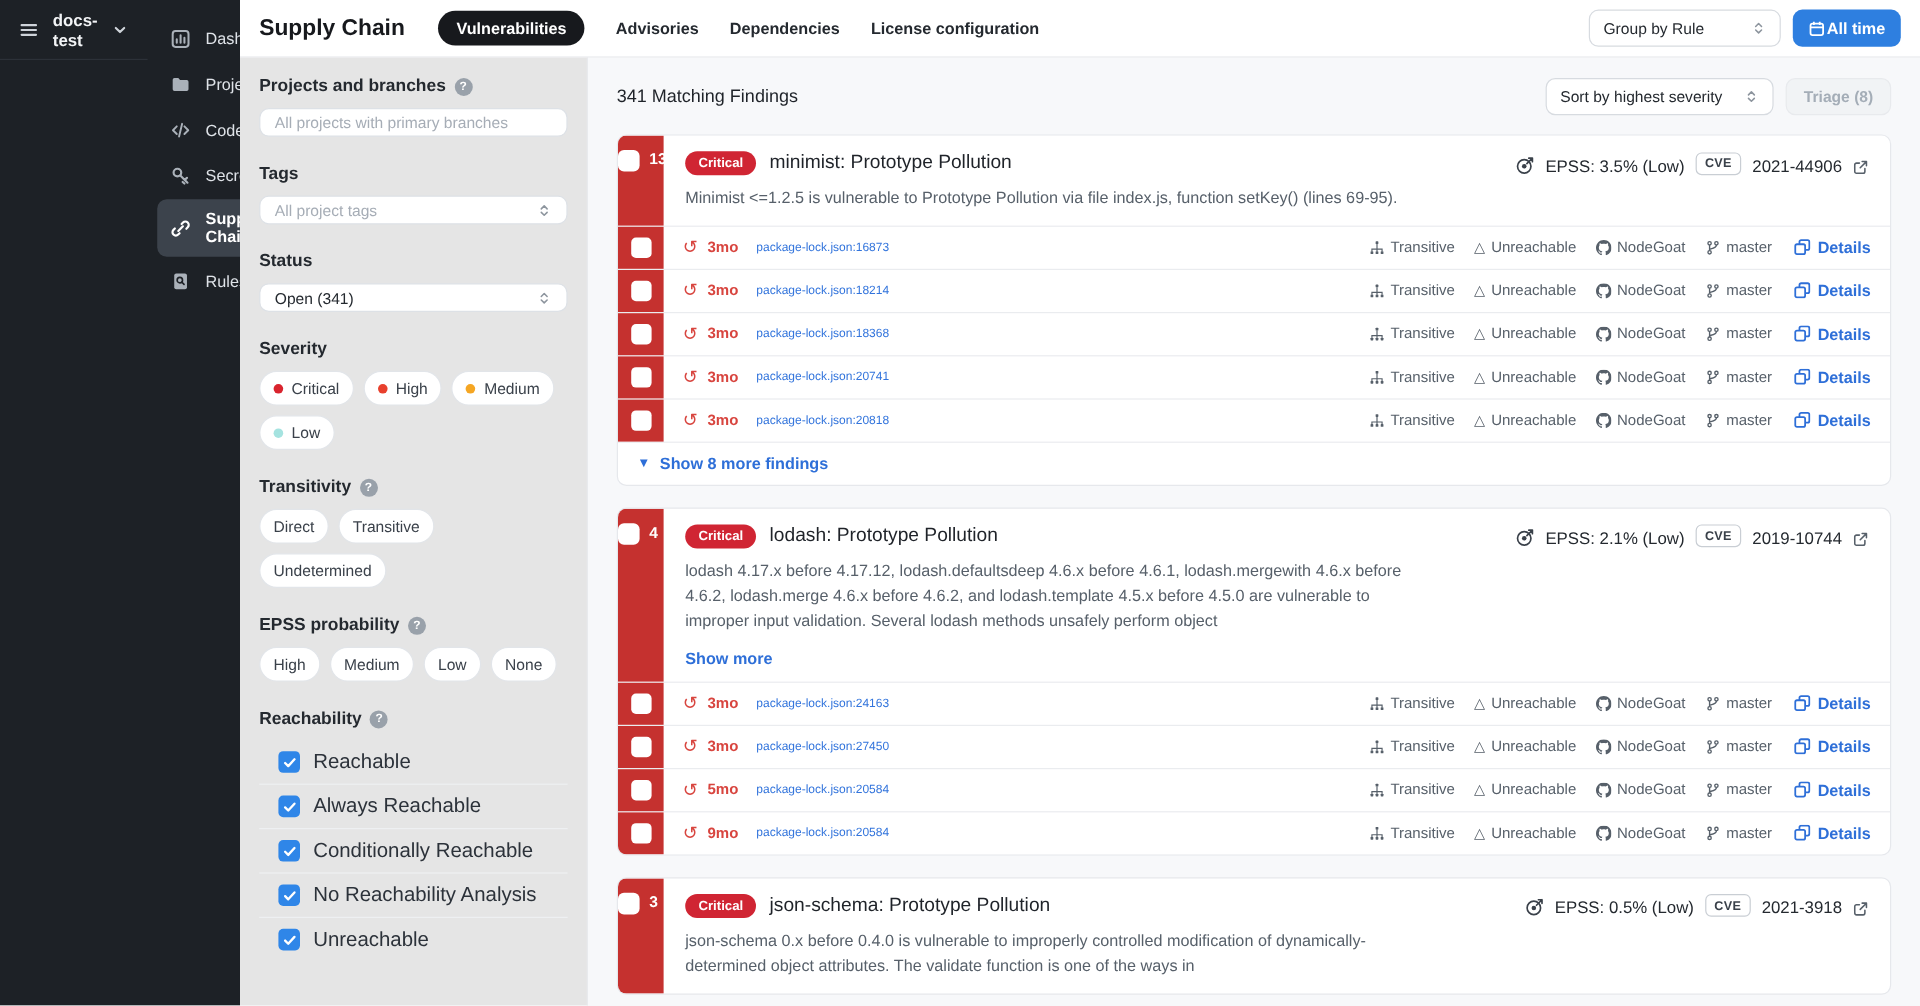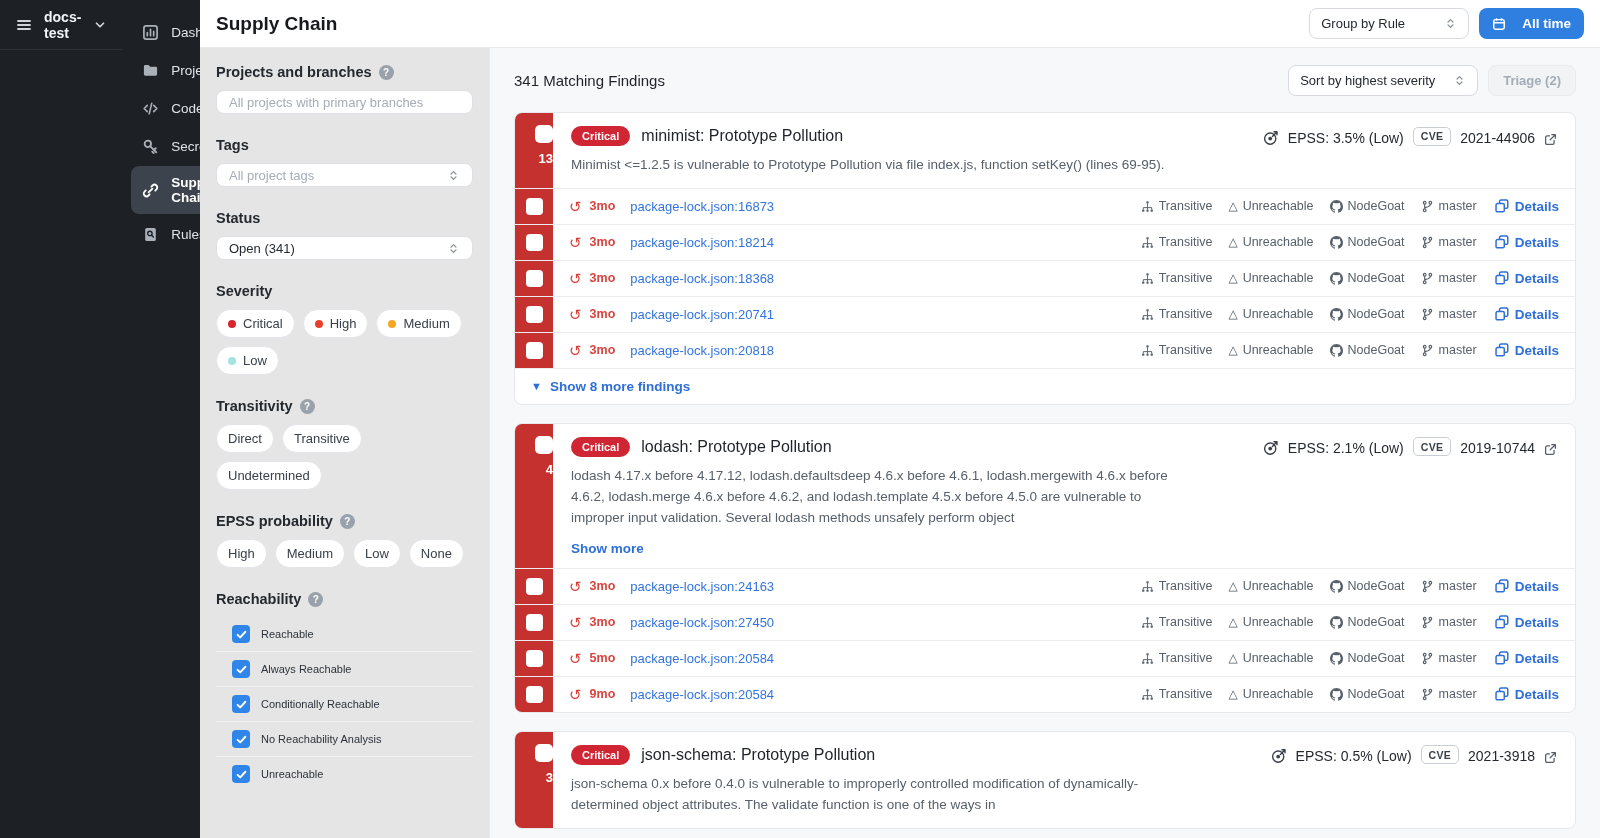--- a/index.html
+++ b/index.html
@@ -29,67 +29,67 @@
   .right{flex:1;display:flex;flex-direction:column;min-width:0}
   .topbar{height:48px;flex:0 0 48px;background:#fff;border-bottom:1px solid #e8eaed;display:flex;align-items:center;padding:0 16px;gap:24px}
   .topbar h1{font-size:19px;margin:0 4px 0 0;font-weight:700;color:#17191d}
   .tabs{display:flex;align-items:center;gap:26px}
   .tab{font-size:13.5px;font-weight:600;color:#24292f;cursor:pointer;white-space:nowrap}
   .tab.pill{background:#17191d;color:#fff;padding:7px 15px;border-radius:18px}
   .topbar-right{margin-left:auto;display:flex;gap:10px;align-items:center}
   .select{display:flex;align-items:center;justify-content:space-between;gap:10px;border:1px solid #d7dbe0;border-radius:8px;background:#fff;font-size:13px;padding:7px 11px;cursor:pointer;color:#24292f;white-space:nowrap}
   .select .ic{color:#8d959e;display:flex}
   .gby{width:160px}
-  .btn-blue{display:flex;align-items:center;gap:16px;background:#2e7fe0;color:#fff;font-weight:700;font-size:13.5px;border-radius:8px;padding:8px 13px;cursor:pointer;white-space:nowrap}
+  .btn-blue{display:flex;align-items:center;gap:1px;background:#2e7fe0;color:#fff;font-weight:700;font-size:13.5px;border-radius:8px;padding:8px 13px;cursor:pointer;white-space:nowrap}
 
   
   .content{flex:1;display:flex;min-height:0}
   .filters{width:290px;flex:0 0 290px;background:#e5e5e5;border-right:1px solid #e8eaed;padding:16px;overflow:hidden}
   .fsec{margin-bottom:23px}
   .flabel{font-size:14.5px;font-weight:700;color:#24292f;display:flex;align-items:center;gap:7px;margin-bottom:10px}
   .qmark{width:15px;height:15px;border-radius:50%;background:#99a1aa;color:#fff;font-size:10px;font-weight:700;display:flex;align-items:center;justify-content:center;flex-shrink:0}
   .finput{border:1px solid #dde1e6;border-radius:8px;height:24px;display:flex;align-items:center;padding:0 12px;font-size:13px;color:#a6adb6;background:#fff;justify-content:space-between;cursor:pointer}
   .finput.value{color:#24292f}
   .finput .ic{color:#8d959e;display:flex}
   .pillrow{display:flex;flex-wrap:wrap;gap:8px}
   .fpill{border:1px solid #e2e5e9;border-radius:16px;padding:6px 11px;font-size:13px;display:flex;gap:7px;align-items:center;background:#fff;cursor:pointer;color:#3a414a}
   .dot{width:8px;height:8px;border-radius:50%;flex-shrink:0}
-  .chk-row{display:flex;align-items:center;gap:11px;padding:8px 16px;border-bottom:1px solid #eef0f2;font-size:11px;color:#2c323a;cursor:pointer}
+  .chk-row{display:flex;align-items:center;gap:11px;padding:8px 16px;border-bottom:1px solid #eef0f2;font-size:17px;color:#2c323a;cursor:pointer}
   .chk-row:last-child{border-bottom:none}
   .checkbox{width:18px;height:18px;border-radius:4px;background:#2f86e8;display:flex;align-items:center;justify-content:center;flex-shrink:0}
 
   
   .findings{flex:1;padding:16px 24px 0;overflow:hidden;min-width:0}
   .fhead{display:flex;align-items:center;margin-bottom:16px;height:32px}
   .fhead h2{font-size:15px;margin:0;font-weight:400;color:#1f2329}
   .fhead-right{margin-left:auto;display:flex;gap:10px;align-items:center}
   .sortsel{width:190px}
   .btn-gray{background:#f1f3f5;border:1px solid #e8eaed;color:#a4adb7;font-size:13px;font-weight:600;border-radius:8px;padding:7px 14px;cursor:pointer}
   .card{background:#fff;border:1px solid #e6e8ec;border-radius:8px;margin-bottom:18px;overflow:hidden}
   .chead{display:flex}
-  .strip{width:38px;flex:0 0 38px;background:#c5312f;display:flex;flex-direction:column;align-items:flex-end;padding-top:12px;gap:8px}
+  .strip{width:38px;flex:0 0 38px;background:#c5312f;display:flex;flex-direction:row;align-items:flex-start;padding-top:12px;gap:8px}
   .wcheck{width:18px;height:18px;background:#fff;border-radius:5px;cursor:pointer;flex-shrink:0}
   .scount{color:#fff;font-weight:700;font-size:13px}
   .chead-body{flex:1;padding:13px 18px 12px;min-width:0}
   .trow{display:flex;align-items:center;gap:11px}
   .sev{background:#d02533;color:#fff;font-size:11px;font-weight:700;padding:4px 11px;border-radius:12px}
   .ctitle{font-size:16px;font-weight:400;color:#1f2329}
   .tmeta{margin-left:auto;display:flex;align-items:flex-end;gap:9px;font-size:14px;color:#24292f}
   .tmeta .ic{color:#3a414a;display:flex}
   .cvebadge{border:1.5px solid #c9ced4;border-radius:5px;font-size:10.5px;font-weight:700;padding:2.5px 7px;color:#3a414a;letter-spacing:.3px}
   .extic{color:#57606a;display:flex;cursor:pointer}
   .cdesc{margin-top:9px;font-size:13.5px;line-height:1.55;color:#57606a;max-width:600px}
   .showmore{color:#2e6fd8;font-weight:700;font-size:13.5px;margin-top:12px;cursor:pointer}
   .frow{display:flex;border-top:1px solid #eaecef;height:36px}
   .rstrip{width:38px;flex:0 0 38px;background:#c5312f;display:flex;align-items:center;justify-content:center}
   .wcheck.sm{width:17px;height:17px;border-radius:4px}
   .frow-body{flex:1;display:flex;align-items:center;padding:0 16px;gap:8px;min-width:0}
   .hist{color:#d8453f;font-size:15px;line-height:1;display:flex}
   .age{color:#d8453f;font-size:12.5px;font-weight:700;margin-right:7px}
-  .flink{color:#3274dc;font-size:13px;cursor:pointer}
+  .flink{color:#3274dc;font-size:10px;cursor:pointer}
   .rmeta{margin-left:auto;display:flex;align-items:center;gap:16px}
   .meta{display:flex;align-items:center;gap:5px;font-size:12.5px;color:#57606a}
   .meta .mic{display:flex;color:#57606a;font-size:12px;line-height:1}
   .details{display:flex;align-items:center;gap:6px;color:#2e6fd8;font-weight:700;font-size:13.5px;cursor:pointer;margin-left:2px}
   .cfoot{border-top:1px solid #eaecef;padding:10px 16px;display:flex;align-items:center;gap:8px;color:#2e6fd8;font-weight:700;font-size:13.5px;cursor:pointer}
   .caret{font-size:11px;line-height:1}
 </style>
 </head>
 <body>
 
@@ -287,20 +287,26 @@
         <span class="ring"></span>
         <span class="ring"></span>
         <span class="ring"></span>
       </div>
     </div>
   </aside>
 
   <div class="right">
     <header class="topbar">
       <h1>Supply Chain</h1>
+      <div class="tabs">
+        <span class="tab pill">Vulnerabilities</span>
+        <span class="tab">Advisories</span>
+        <span class="tab">Dependencies</span>
+        <span class="tab">License configuration</span>
+      </div>
       <div class="topbar-right">
         <div class="select gby">
           <span>Group by Rule</span>
           <span class="ic">
               <svg width="13" height="13">
                 <use href="#i-updown"></use>
               </svg>
             </span>
         </div>
         <div class="btn-blue">
@@ -451,21 +457,21 @@
           <h2>341 Matching Findings</h2>
           <div class="fhead-right">
             <div class="select sortsel">
               <span>Sort by highest severity</span>
               <span class="ic">
                   <svg width="13" height="13">
                     <use href="#i-updown"></use>
                   </svg>
                 </span>
             </div>
-            <div class="btn-gray">Triage (2)</div>
+            <div class="btn-gray">Triage (8)</div>
           </div>
         </div>
 
         <section class="card">
           <div class="chead">
             <div class="strip">
               <span class="wcheck"></span>
               <span class="scount">13</span>
             </div>
             <div class="chead-body">

